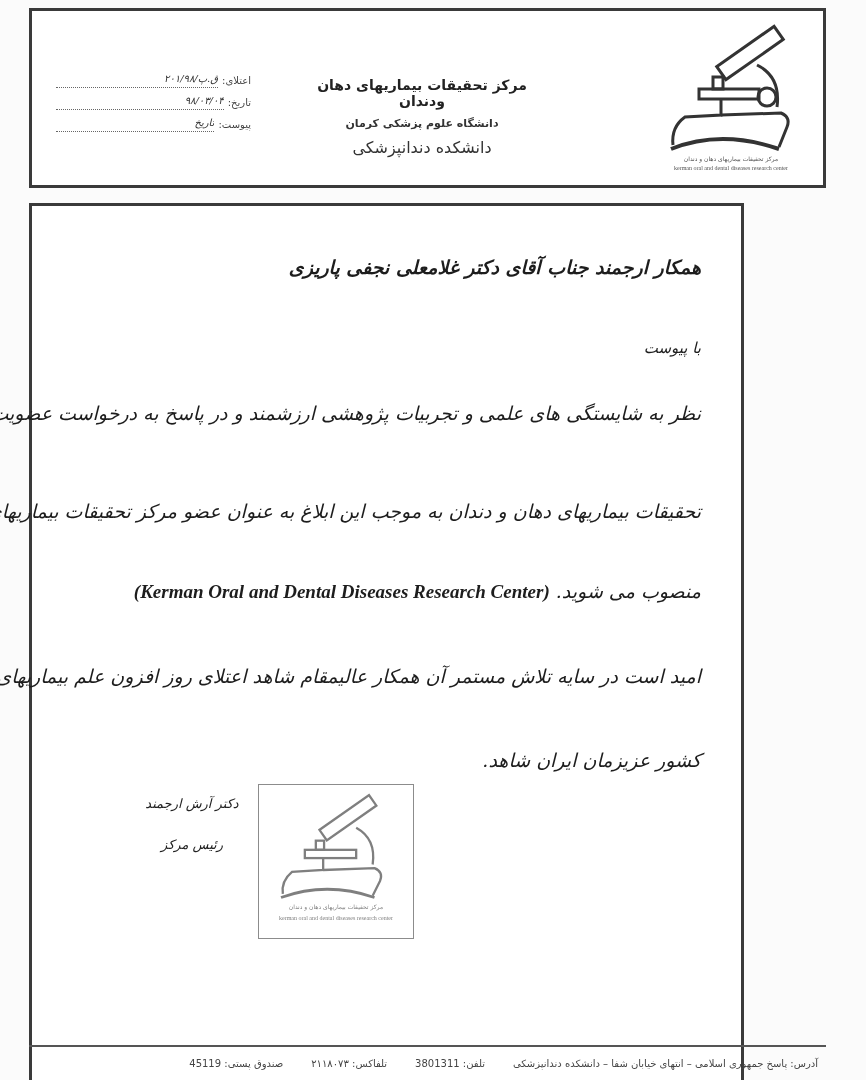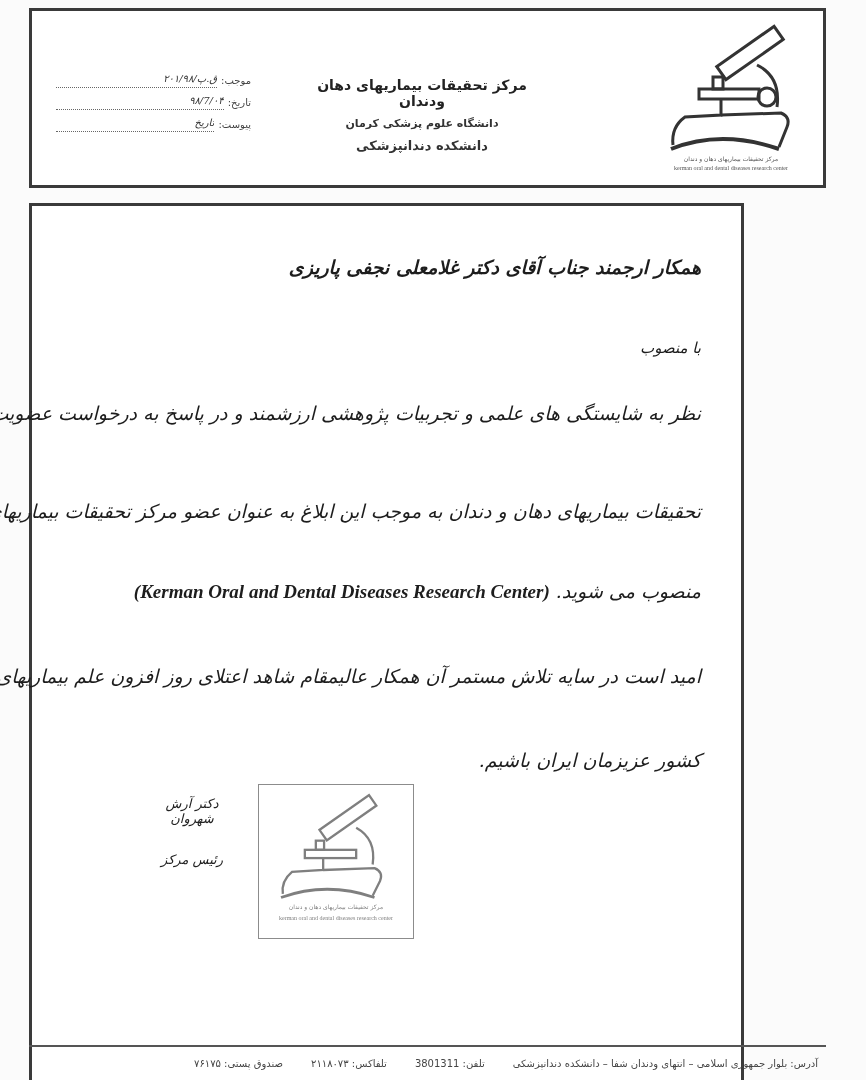--- a/index.html
+++ b/index.html
@@ -16,21 +16,21 @@
     position:absolute; left:29px; top:203px; width:715px; height:883px;
     border:3px solid #3a3a3a; border-bottom:none; background:#fff; box-sizing:border-box;
   }
   .logo { position:absolute; right:22px; top:6px; width:140px; height:160px; }
   .logo svg { width:140px; height:140px; }
   .logo-fa { position:absolute; left:0; right:0; top:138px; text-align:center; font-size:6px; color:#555; direction:rtl; }
   .logo-en { position:absolute; left:0; right:0; top:148px; text-align:center; font-size:6px; color:#555; font-family:"Liberation Serif", serif; }
   .inst { position:absolute; left:270px; width:240px; top:66px; text-align:center; direction:rtl; }
   .inst .t1 { font-size:14px; font-weight:bold; color:#222; margin-bottom:8px; }
   .inst .t2 { font-size:11px; font-weight:bold; color:#333; margin-bottom:8px; }
-  .inst .t3 { font-size:13px; font-weight:bold; color:#333; }
+  .inst .t3 { font-size:16px; font-weight:normal; color:#333; }
   .meta { position:absolute; left:24px; top:58px; width:195px; direction:rtl; }
   .meta-row { display:flex; align-items:center; height:22px; font-size:10px; color:#444; }
   .meta-row .lbl { white-space:nowrap; }
   .meta-row .val {
     flex:1; border-bottom:1px dotted #666; margin-right:4px; height:14px;
     font-family:"DejaVu Serif", serif; font-style:italic; font-size:10px; color:#333; text-align:right; direction:ltr; overflow:hidden;
   }
   .letter { position:absolute; left:60px; right:40px; direction:rtl; font-family:"DejaVu Serif", serif; font-style:italic; color:#1d1d1d; }
   .salutation { top:50px; font-size:19px; font-weight:bold; text-align:right; }
   .greeting { top:133px; font-size:15px; text-align:right; }
@@ -75,65 +75,65 @@
     </div>
 
     <div class="inst">
       <div class="t1">مرکز تحقیقات بیماریهای دهان ودندان</div>
       <div class="t2">دانشگاه علوم پزشکی کرمان</div>
       <div class="t3">دانشکده دندانپزشکی</div>
     </div>
 
     <div class="meta">
       <div class="meta-row">
-        <span class="lbl">موجب:</span>
+        <span class="lbl">اعتلای:</span>
         <span class="val">۲۰۱/ق.پ/۹۸</span>
       </div>
       <div class="meta-row">
         <span class="lbl">تاریخ:</span>
-        <span class="val">۹۸/7/۰۴</span>
+        <span class="val">۹۸/۰۳/۰۴</span>
       </div>
       <div class="meta-row">
         <span class="lbl">پیوست:</span>
         <span class="val">تاریخ</span>
       </div>
     </div>
   </div>
 
   <div class="body-box">
     <div class="letter salutation">همکار ارجمند جناب آقای دکتر غلامعلی نجفی پاریزی</div>
-    <div class="letter greeting">با منصوب</div>
+    <div class="letter greeting">با پیوست</div>
     <div class="letter para-line l1">نظر به شایستگی های علمی و تجربیات پژوهشی ارزشمند و در پاسخ به درخواست عضویت جنابعالی در مرکز</div>
     <div class="letter para-line l2">تحقیقات بیماریهای دهان و دندان  به موجب این ابلاغ به عنوان عضو مرکز تحقیقات بیماریهای دهان و دندان</div>
     <div class="letter para-line l3" style="text-align:right;text-align-last:right;">
       <span>منصوب می شوید.</span>
       <span class="en">(Kerman Oral and Dental Diseases Research Center)</span>
     </div>
     <div class="letter para-line l4">امید است در سایه تلاش مستمر آن همکار عالیمقام شاهد اعتلای روز افزون علم بیماریهای دهان و دندان در</div>
-    <div class="letter para-line l5">کشور عزیزمان ایران باشیم.</div>
+    <div class="letter para-line l5">کشور عزیزمان ایران شاهد.</div>
 
     <div class="sign">
-      <div>دکتر آرش شهروان</div>
+      <div>دکتر آرش ارجمند</div>
       <div>رئیس مرکز</div>
     </div>
 
     <div class="stamp">
       <svg viewBox="0 0 140 120" fill="none" stroke="#555" stroke-width="2.5">
         <rect x="50" y="20" width="66" height="14" transform="rotate(-35 83 27)"></rect>
         <path d="M92 38 Q114 50 110 78"></path>
         <rect x="36" y="62" width="56" height="9"></rect>
         <rect x="48" y="52" width="9" height="10"></rect>
         <path d="M56 71 L56 84 L22 86 Q10 96 12 110"></path>
         <path d="M56 84 L112 82 Q122 86 118 96 L110 112"></path>
         <path d="M10 114 Q60 96 112 114" stroke-width="3"></path>
       </svg>
       <div class="stamp-fa">مرکز تحقیقات بیماریهای دهان و دندان</div>
       <div class="stamp-en">kerman oral and dental diseases research center</div>
     </div>
   </div>
 
   <div class="footer">
-    <span>آدرس: بلوار جمهوری اسلامی – انتهای ودندان شفا – دانشکده دندانپزشکی</span>
+    <span>آدرس: پاسخ جمهوری اسلامی – انتهای خیابان شفا – دانشکده دندانپزشکی</span>
     <span>تلفن: 3801311</span>
     <span>تلفاکس: ۲۱۱۸۰۷۳</span>
-    <span>صندوق پستی: ۷۶۱۷۵</span>
+    <span>صندوق پستی: 45119</span>
   </div>
 </div>
 
 </body></html>

